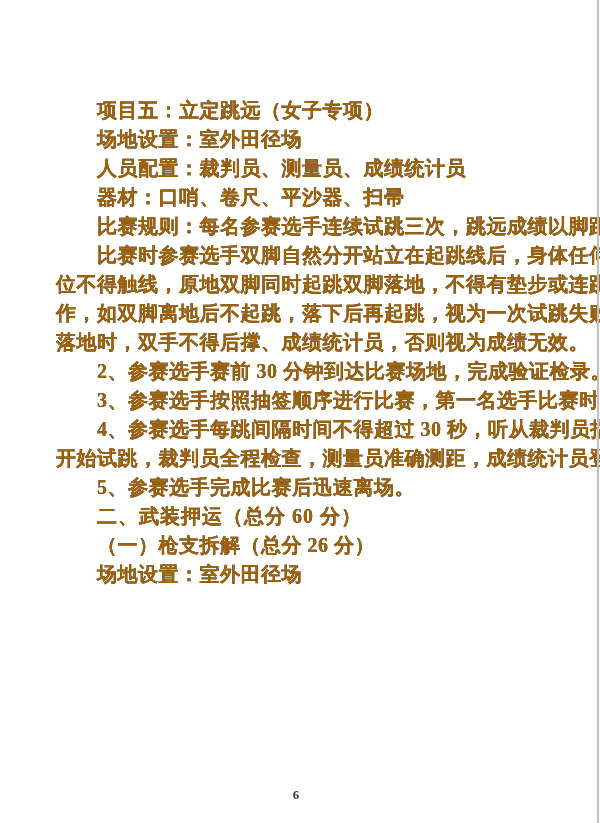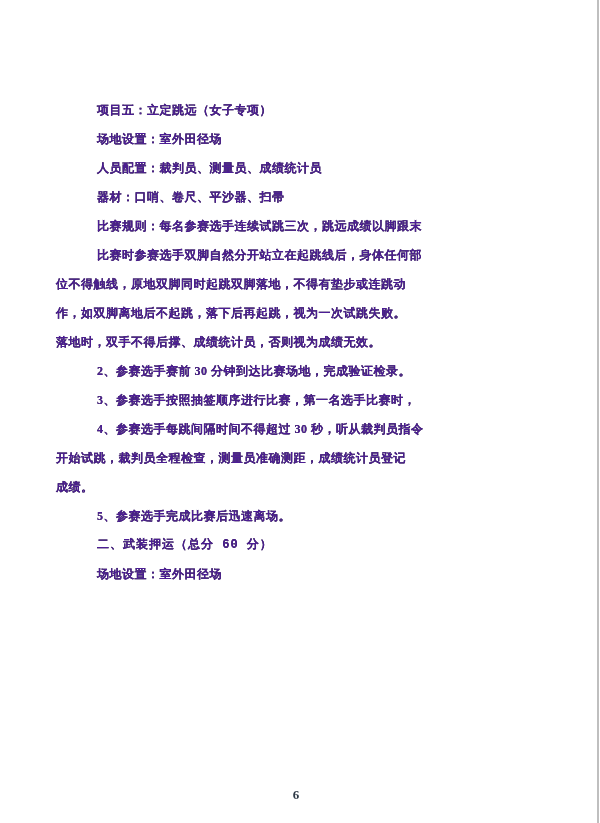--- a/index.html
+++ b/index.html
@@ -25,32 +25,32 @@
   }
   .content {
     position: absolute;
     left: 56px;
     top: 96px;
     width: 478px;
   }
   .line {
     height: 29px;
     line-height: 29px;
-    font-size: 12px;
+    font-size: 20px;
     font-weight: bold;
-    color: #4c1d95;
+    color: #a16207;
     letter-spacing: 0.5px;
     white-space: nowrap;
     text-shadow: 0 0 0.6px #222;
   }
   .line.indent {
     padding-left: 41px;
   }
   .line.heading {
-    font-family: Liberation Mono, monospace;
+    font-family: Liberation Serif, serif;
     font-weight: 900;
     letter-spacing: 1px;
   }
   .line.subheading {
     font-weight: 900;
   }
   .page-footer {
     position: absolute;
     left: 0;
     top: 785px;
@@ -75,22 +75,22 @@
       <div class="line indent">器材：口哨、卷尺、平沙器、扫帚</div>
       <div class="line indent">比赛规则：每名参赛选手连续试跳三次，跳远成绩以脚跟末</div>
       <div class="line indent">比赛时参赛选手双脚自然分开站立在起跳线后，身体任何部</div>
       <div class="line">位不得触线，原地双脚同时起跳双脚落地，不得有垫步或连跳动</div>
       <div class="line">作，如双脚离地后不起跳，落下后再起跳，视为一次试跳失败。</div>
       <div class="line">落地时，双手不得后撑、成绩统计员，否则视为成绩无效。</div>
       <div class="line indent">2、参赛选手赛前 30 分钟到达比赛场地，完成验证检录。</div>
       <div class="line indent">3、参赛选手按照抽签顺序进行比赛，第一名选手比赛时，</div>
       <div class="line indent">4、参赛选手每跳间隔时间不得超过 30 秒，听从裁判员指令</div>
       <div class="line">开始试跳，裁判员全程检查，测量员准确测距，成绩统计员登记</div>
-      <div class="line">成绩。</div>
       <div class="line indent">5、参赛选手完成比赛后迅速离场。</div>
       <div class="line indent heading">二、武装押运（总分 60 分）</div>
+      <div class="line indent subheading">（一）枪支拆解（总分 26 分）</div>
       <div class="line indent">场地设置：室外田径场</div>
     </div>
   <div class="page-footer">
     <span class="page-number">6</span>
   </div>
   <div class="page-edge"></div>
 </div>
 
 </body></html>

